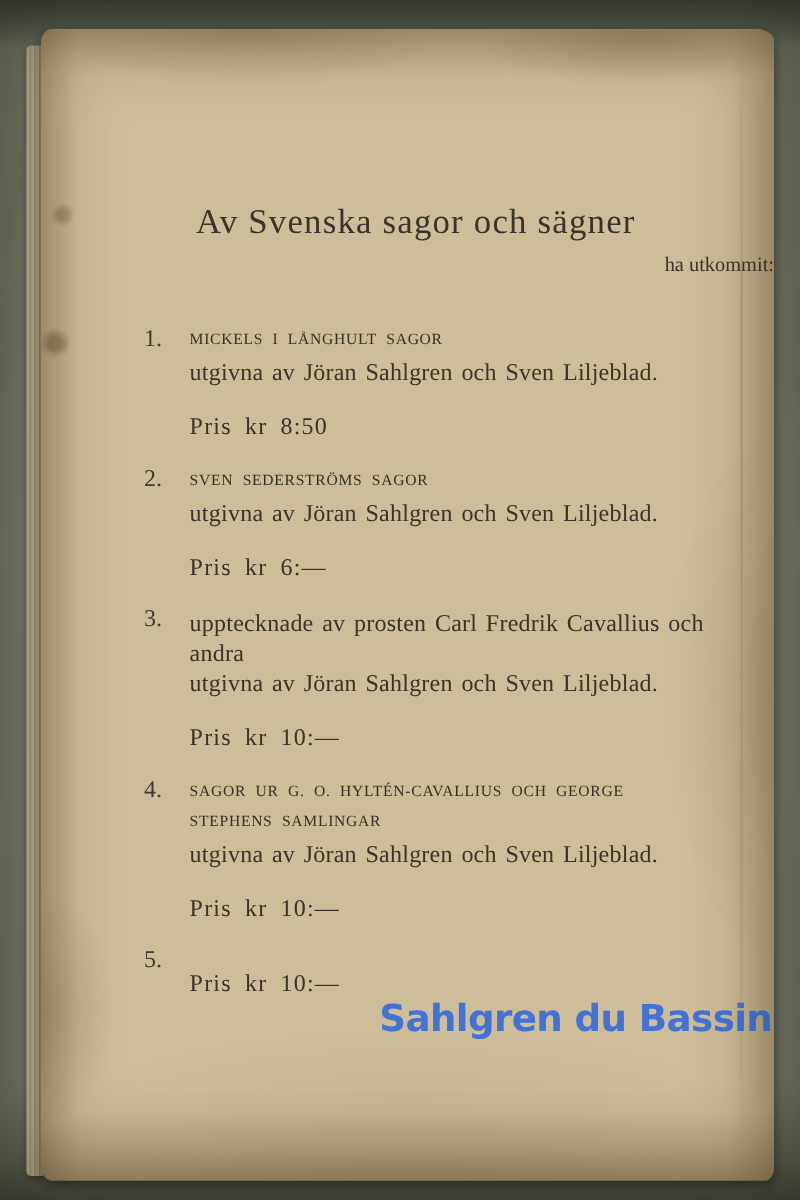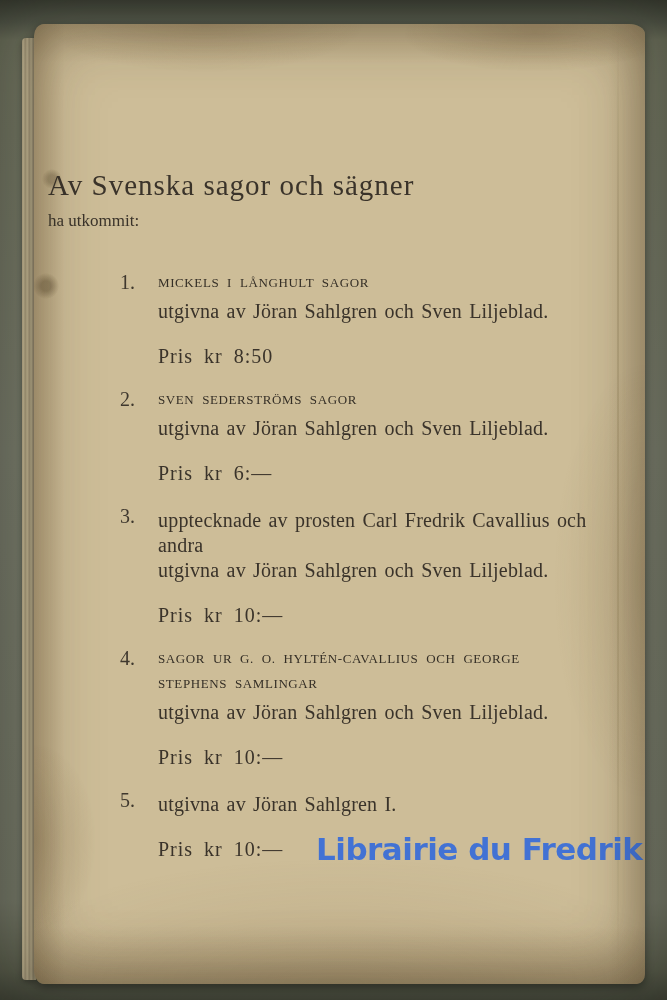--- a/index.html
+++ b/index.html
@@ -51,26 +51,26 @@
     box-shadow: inset 0 0 70px rgba(112,88,52,.32);
   }
   .crease {
     position: absolute; top: 0; bottom: 0; right: 26px; width: 2px; pointer-events: none;
     background: linear-gradient(180deg, rgba(110,85,50,0), rgba(110,85,50,.20) 25%, rgba(110,85,50,.14) 75%, rgba(110,85,50,0));
   }
   
   .content { position: absolute; inset: 0; color: #3a332a; }
   .title {
     margin: 144px 0 0 0; padding-left: 14px;
-    text-align: left; font-weight: normal;
+    text-align: center; font-weight: normal;
     font-size: 29px; line-height: 34px; letter-spacing: 1px;
   }
   .subtitle {
     margin-top: 8px; padding-left: 14px;
-    text-align: left; font-size: 17px; line-height: 22px;
+    text-align: right; font-size: 17px; line-height: 22px;
   }
   .list { margin-top: 38px; padding-left: 86px; padding-right: 40px; }
   .item { display: flex; margin-bottom: 18px; }
   .num { width: 38px; flex: 0 0 38px; font-size: 20px; line-height: 25px; color: #3f382e; }
   .body { flex: 1; }
   .item-title {
     font-size: 13px; line-height: 25px;
     letter-spacing: 0.6px; word-spacing: 4px;
     max-width: 425px; color: #352f26;
   }
@@ -136,23 +136,22 @@
           <div class="body">
             <div class="item-title">SAGOR UR G. O. HYLTÉN-CAVALLIUS OCH GEORGE STEPHENS SAMLINGAR</div>
             <div class="line first">utgivna av Jöran Sahlgren och Sven Liljeblad.</div>
             <div class="line price">Pris kr 10:—</div>
           </div>
         </div>
 
         <div class="item">
           <div class="num">5.</div>
           <div class="body">
-            <div class="line first">utgivna av Jöran Sahlgren I.</div>
             <div class="line price">Pris kr 10:—</div>
           </div>
         </div>
 
       </div>
     </div>
   </div>
 
-  <div class="watermark">Librairie du Fredrik</div>
+  <div class="watermark">Sahlgren du Bassin</div>
 </div>
 
 </body></html>

